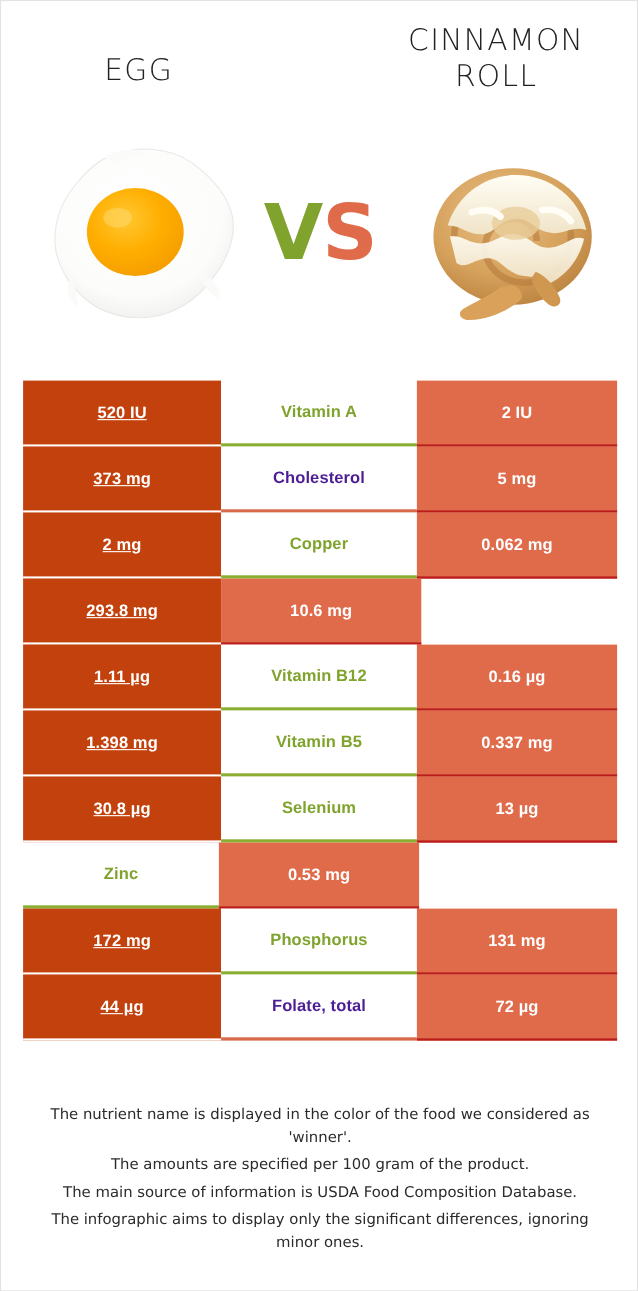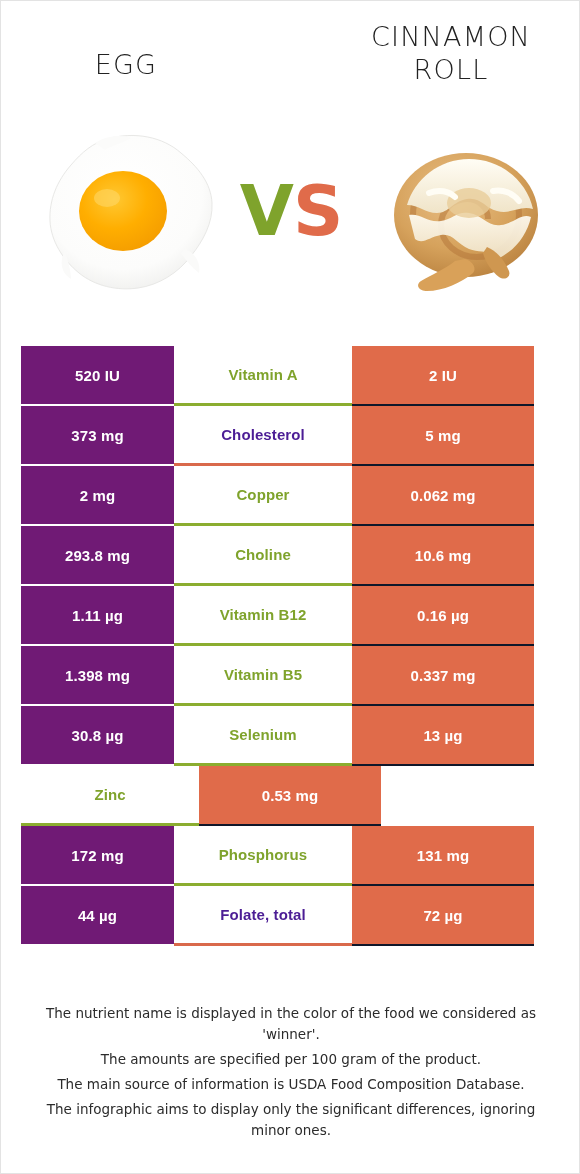--- a/index.html
+++ b/index.html
@@ -85,30 +85,31 @@
   .cell {
     display: flex;
     align-items: center;
     justify-content: center;
     box-sizing: border-box;
     font-size: 15px;
     font-weight: bold;
     letter-spacing: 0.1px;
   }
   .cell-left {
-    width: 153px;
-    background: #701a75;
+    width: 180px;
+    background: #c2410c;
     color: #ffffff;
     border-bottom: 2px solid #ffffff;
+    text-decoration: underline;
   }
   .cell-right {
     width: 182px;
     background: #e06b4a;
     color: #ffffff;
-    border-bottom: 2px solid #0f172a;
+    border-bottom: 2px solid #b91c1c;
   }
   .cell-mid {
     width: 178px;
     background: #ffffff;
     font-size: 15px;
     font-weight: bold;
     border-bottom: 3px solid #4d7c0f;
   }
   .cell-mid.win-green  { color: #7fa32c; border-bottom-color: #8bad30; }
   .cell-mid.win-orange { color: #4c1d95; border-bottom-color: #d9694b; }
@@ -214,21 +215,20 @@
         <div class="cell cell-mid win-orange">Cholesterol</div>
         <div class="cell cell-right">5 mg</div>
       </div>
       <div class="row">
         <div class="cell cell-left">2 mg</div>
         <div class="cell cell-mid win-green">Copper</div>
         <div class="cell cell-right">0.062 mg</div>
       </div>
       <div class="row">
         <div class="cell cell-left">293.8 mg</div>
-        <div class="cell cell-mid win-green">Choline</div>
         <div class="cell cell-right">10.6 mg</div>
       </div>
       <div class="row">
         <div class="cell cell-left">1.11 µg</div>
         <div class="cell cell-mid win-green">Vitamin B12</div>
         <div class="cell cell-right">0.16 µg</div>
       </div>
       <div class="row">
         <div class="cell cell-left">1.398 mg</div>
         <div class="cell cell-mid win-green">Vitamin B5</div>

